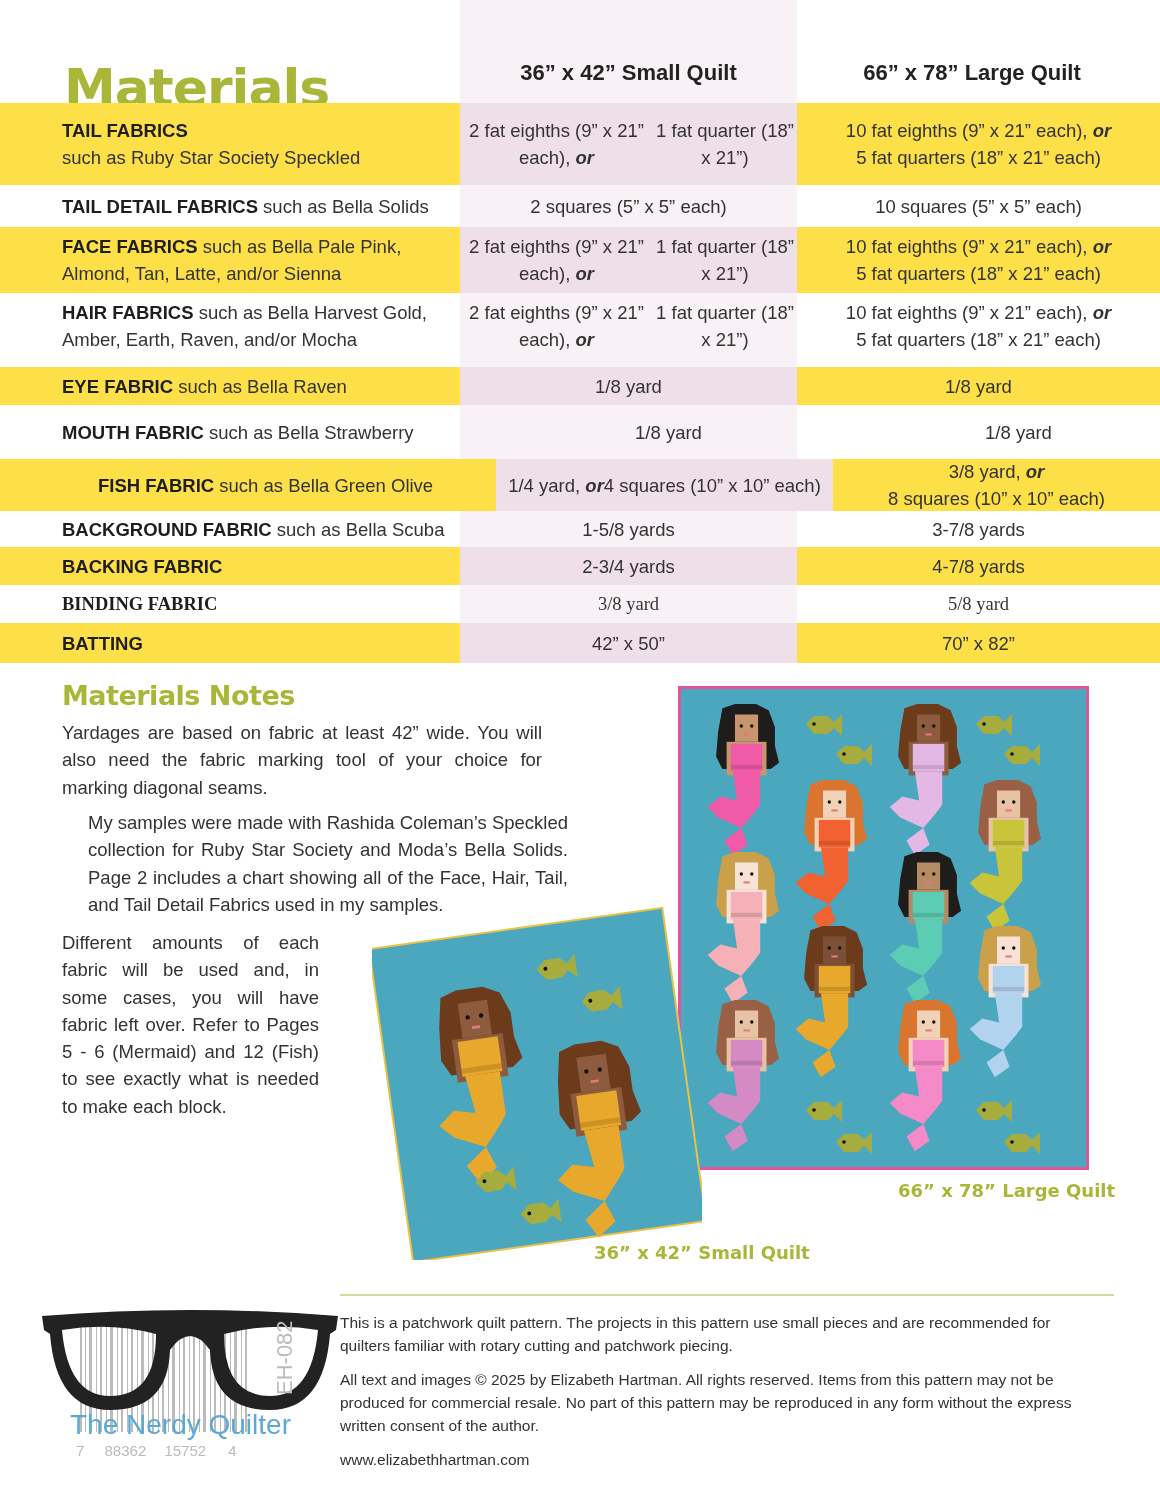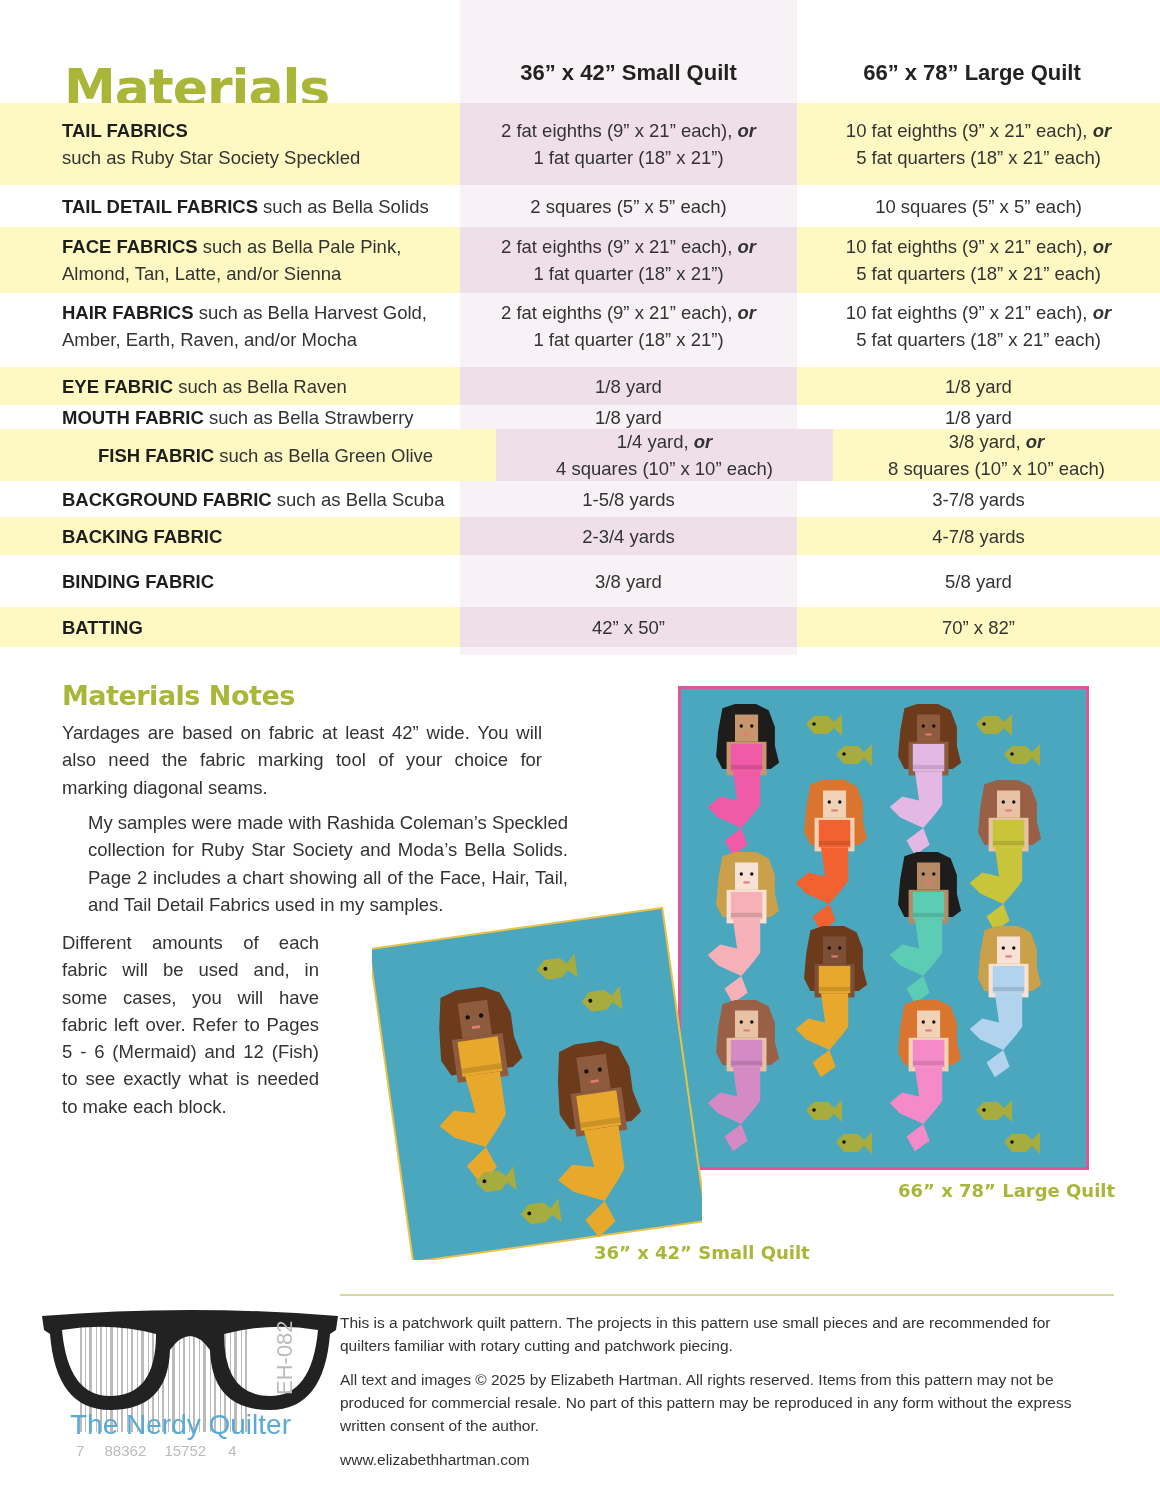--- a/index.html
+++ b/index.html
@@ -2,24 +2,24 @@
 <html><head>
 <meta charset="utf-8">
 <style>
   html,body{margin:0;padding:0;background:#fff;}
   body{width:1160px;height:1500px;position:relative;overflow:hidden;font-family:"Liberation Sans",sans-serif;color:#2a2a2a;}
   .colbg{position:absolute;top:0;height:655px;background:#f8f1f5;}
   .title{position:absolute;left:64px;top:38px;font-family:"DejaVu Sans",sans-serif;font-weight:bold;font-size:52px;color:#a9b638;letter-spacing:-1px;margin-top:20px;}
   .colhead{position:absolute;top:60px;font-weight:bold;font-size:22px;color:#222;text-align:center;}
   .table{position:absolute;left:0;top:103px;width:1160px;}
   .row{position:relative;display:flex;align-items:center;}
-  .row.shade{background:#fef9c3;}
+  .row.shade{background:#fde047;}
   .row.shade .c1{background:#efdfe9;}
   .row .c0{width:460px;padding-left:62px;box-sizing:border-box;font-size:18.5px;line-height:27px;color:#333;}
-  .row .c1{width:337px;text-align:center;font-size:18.5px;line-height:27px;color:#333;align-self:stretch;display:flex;align-items:center;justify-content:center;flex-direction:column;}
+  .row .c1{width:337px;text-align:center;font-size:18.5px;line-height:27px;color:#333;align-self:stretch;display:flex;align-items:center;justify-content:center;}
   .row .c2{flex:1;text-align:center;font-size:18.5px;line-height:27px;color:#333;}
   .b{font-weight:bold;color:#1e1e1e;}
   i.or{font-weight:bold;font-style:italic;}
   .notes-h{position:absolute;left:62px;top:680px;font-family:"DejaVu Sans",sans-serif;font-weight:bold;font-size:27px;color:#a9b638;letter-spacing:-0.5px;}
   .para{position:absolute;left:62px;font-size:18.5px;line-height:27.3px;color:#333;text-align:justify;}
   .caption{position:absolute;font-weight:bold;font-size:18px;color:#a9b638;font-family:"DejaVu Sans",sans-serif;}
   .hr{position:absolute;left:340px;top:1294px;width:774px;height:2px;background:#d6d89c;}
   .foot{position:absolute;left:340px;font-size:15.5px;line-height:23px;color:#333;}
   svg{display:block;}
 </style>
@@ -77,21 +77,21 @@
     </div>
     <div class="row shade" style="height: 38px; margin-top: 8px;">
       <div class="c0"><span class="b">EYE FABRIC</span><span> such as Bella Raven</span></div>
       <div class="c1">
         <div>1/8 yard</div>
       </div>
       <div class="c2">
         <div>1/8 yard</div>
       </div>
     </div>
-    <div class="row" style="height: 24px;">
+    <div class="row" style="height: 54px; gap: 40px;">
       <div class="c0"><span class="b">MOUTH FABRIC</span><span> such as Bella Strawberry</span></div>
       <div class="c1">
         <div>1/8 yard</div>
       </div>
       <div class="c2">
         <div>1/8 yard</div>
       </div>
     </div>
     <div class="row shade" style="height: 52px; padding-left: 36px;">
       <div class="c0"><span class="b">FISH FABRIC</span><span> such as Bella Green Olive</span></div>
@@ -115,21 +115,21 @@
     </div>
     <div class="row shade" style="height: 38px;">
       <div class="c0"><span class="b">BACKING FABRIC</span><span></span></div>
       <div class="c1">
         <div>2-3/4 yards</div>
       </div>
       <div class="c2">
         <div>4-7/8 yards</div>
       </div>
     </div>
-    <div class="row" style="height: 52px;">
+    <div class="row" style="height: 38px; font-family: Liberation Serif, serif;">
       <div class="c0"><span class="b">BINDING FABRIC</span><span></span></div>
       <div class="c1">
         <div>3/8 yard</div>
       </div>
       <div class="c2">
         <div>5/8 yard</div>
       </div>
     </div>
     <div class="row shade" style="height: 40px;">
       <div class="c0"><span class="b">BATTING</span><span></span></div>

